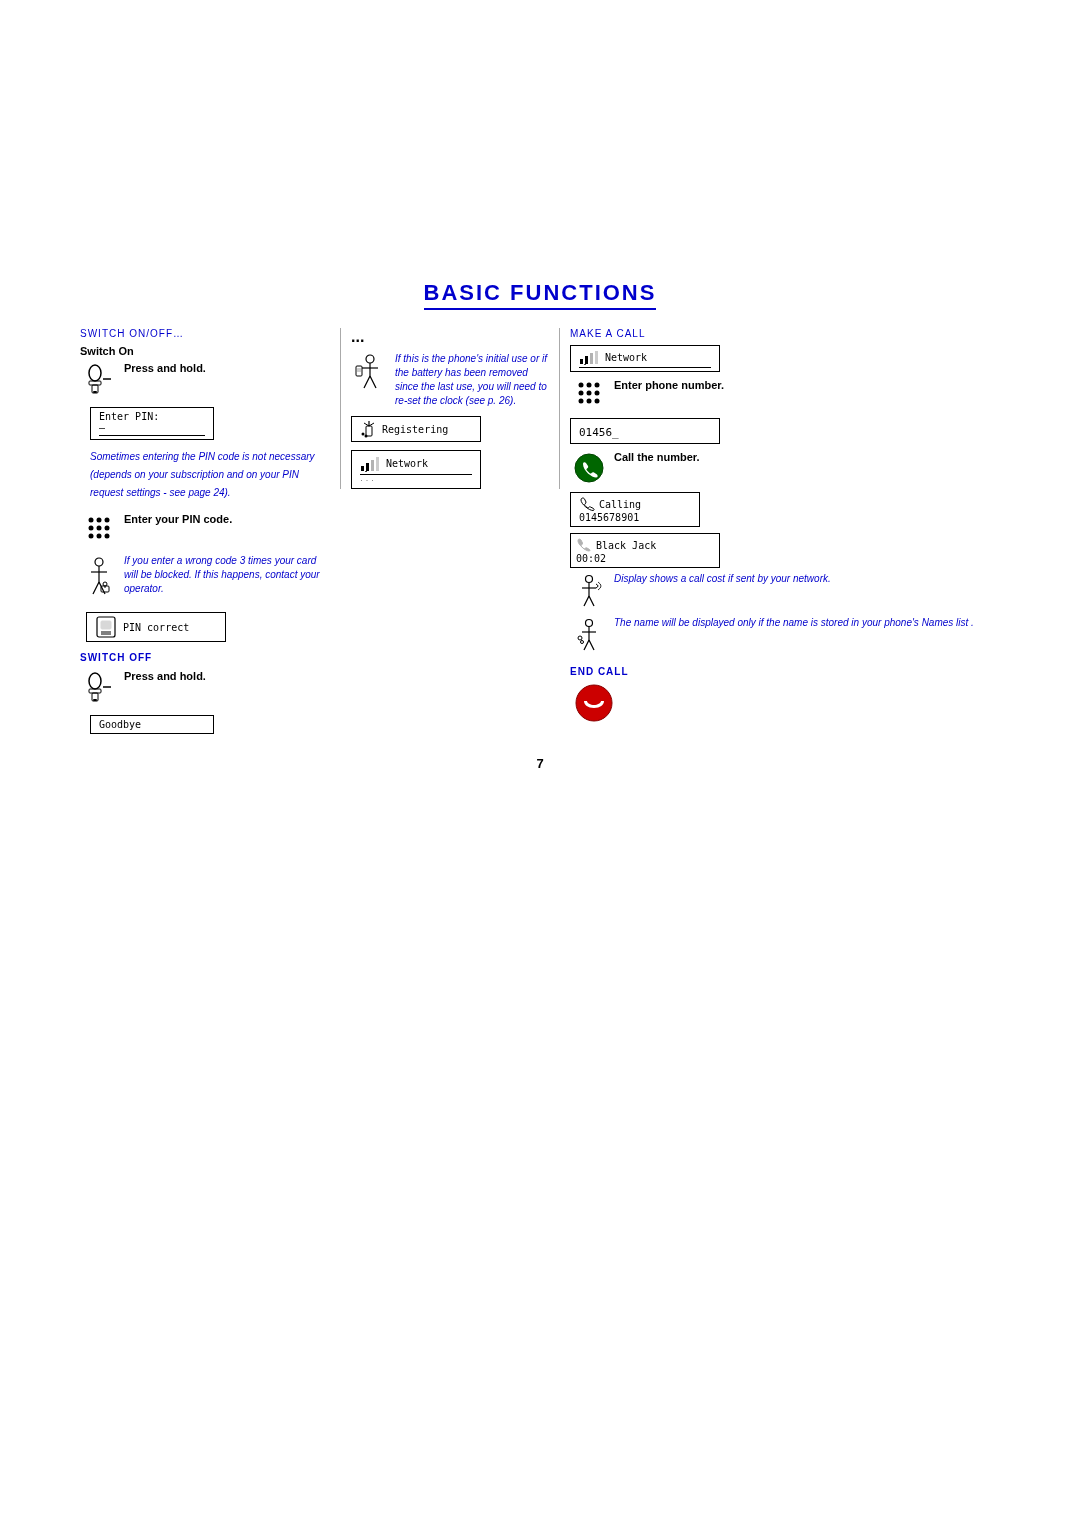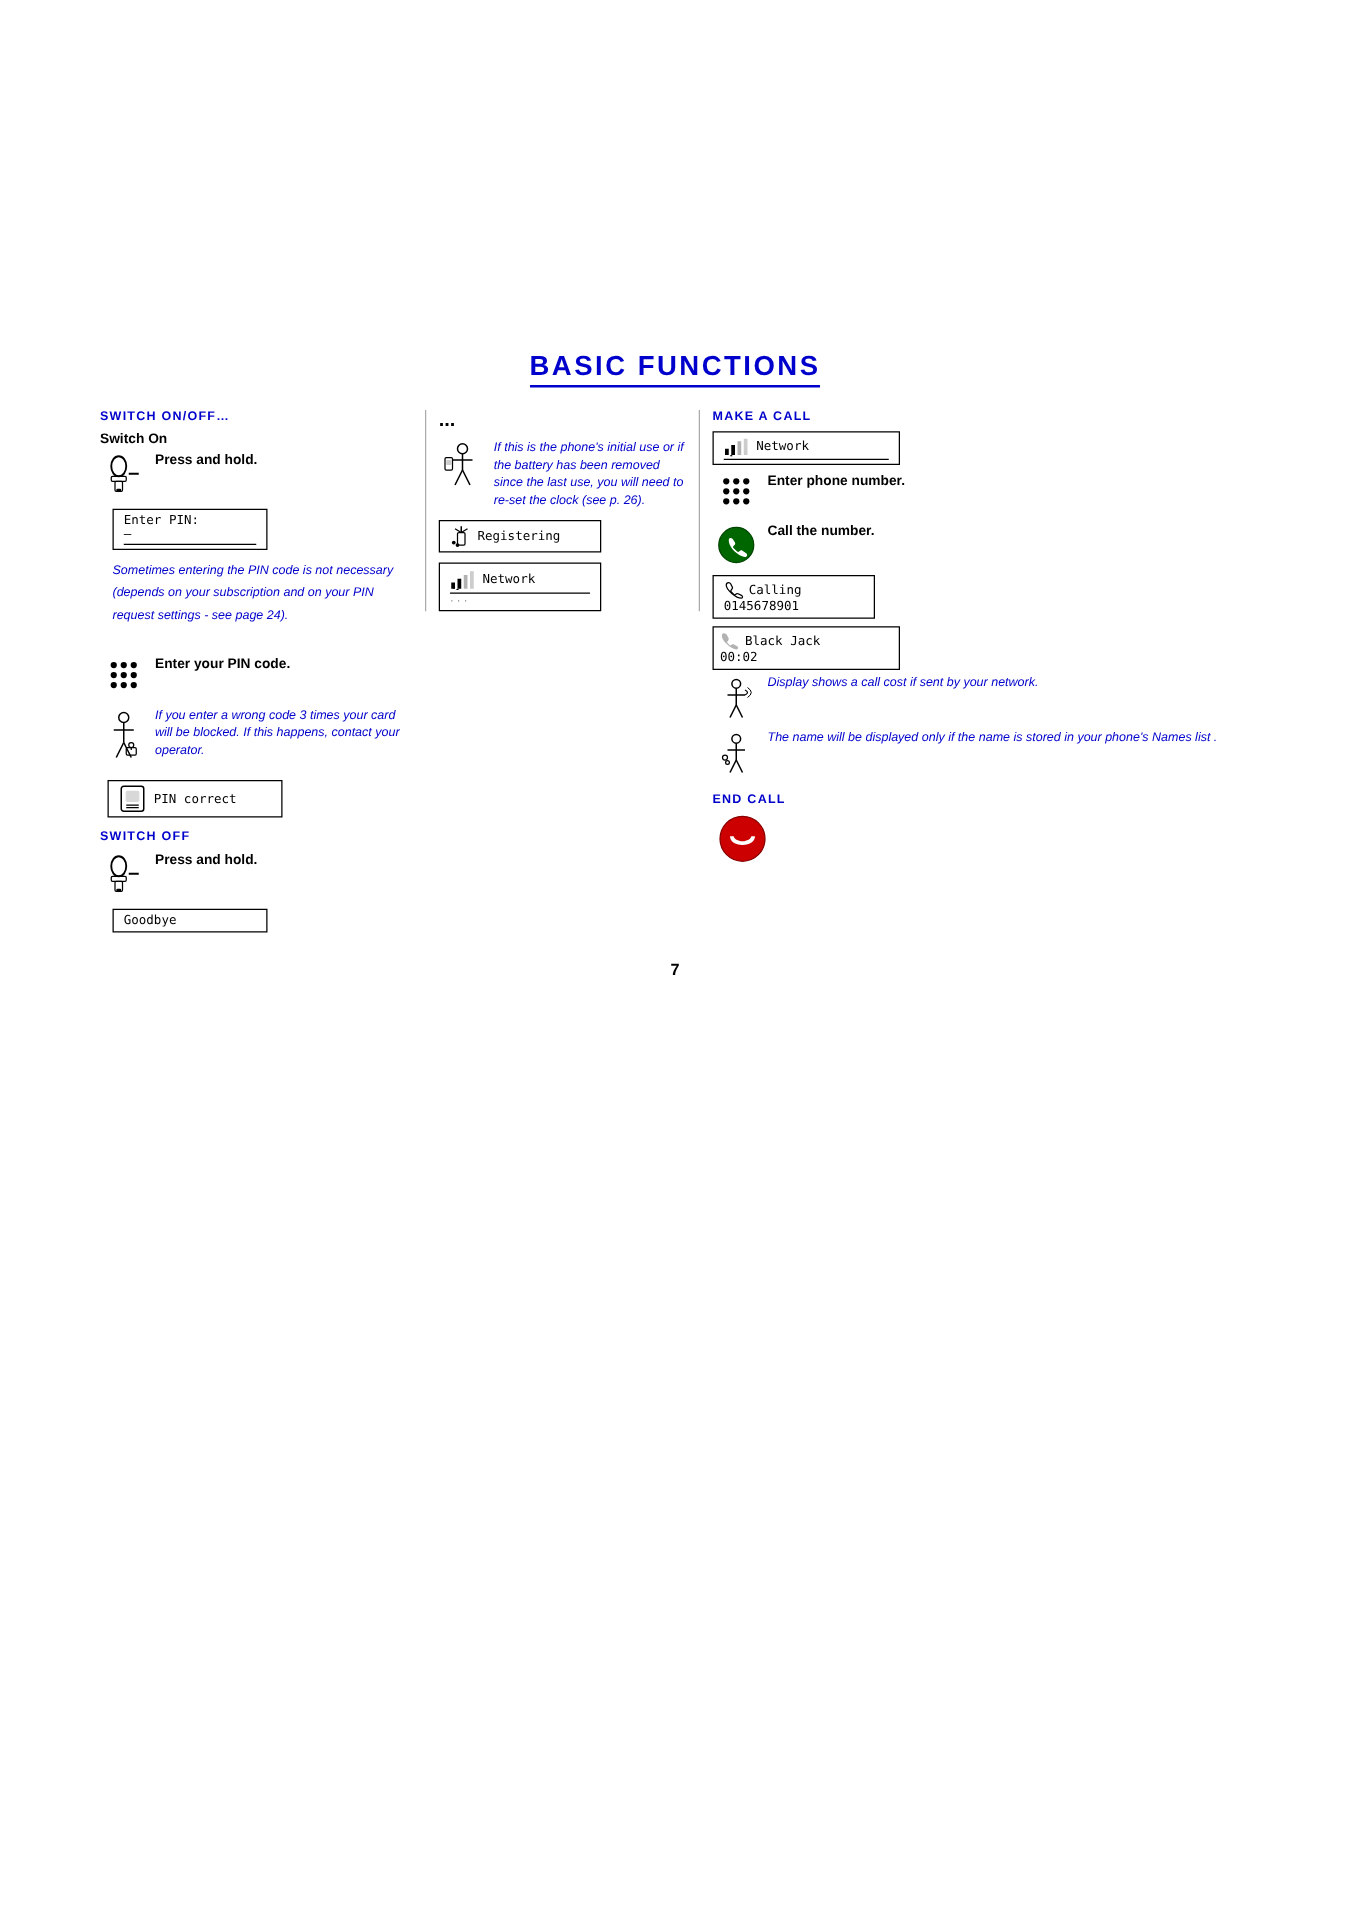--- a/index.html
+++ b/index.html
@@ -54,21 +54,21 @@
       border-right: 1px solid #aaa;
     }
     .col-right {
       flex: 1;
       padding-left: 10px;
     }
 
     
     .section-header {
       font-size: 10px;
-      font-weight: bold;
+      font-weight: normal;
       color: #0000cc;
       letter-spacing: 1px;
       margin-bottom: 6px;
       text-transform: uppercase;
     }
     .sub-header {
       font-size: 11px;
       font-weight: bold;
       color: #000;
       margin-bottom: 4px;
@@ -189,21 +189,21 @@
         <div class="step-text bold">Press and hold.</div>
       </div>
 
       <div style="margin-left:10px; margin-bottom:6px;">
         <div class="screen-box-wide">
           <div style="font-size:10px;">Enter PIN:</div>
           <div style="border-bottom:1px solid #000; min-height:14px; font-size:10px;">—</div>
         </div>
       </div>
 
-      <div style="margin-left:10px; margin-bottom:24px;">
+      <div style="margin-left:10px; margin-bottom:12px;">
         <span class="note-text">Sometimes entering the PIN code is not necessary (depends on your subscription and on your PIN request settings - see page 24).</span>
       </div>
 
       <div class="step-row">
         <div class="step-icon">
 
           <svg width="28" height="32" viewBox="0 0 28 32" xmlns="http://www.w3.org/2000/svg">
             <circle cx="6" cy="6" r="2.5" fill="#000"></circle>
             <circle cx="14" cy="6" r="2.5" fill="#000"></circle>
             <circle cx="22" cy="6" r="2.5" fill="#000"></circle>
@@ -360,20 +360,25 @@
               <circle cx="14" cy="13" r="2.5" fill="#000"></circle>
               <circle cx="22" cy="13" r="2.5" fill="#000"></circle>
               <circle cx="6" cy="21" r="2.5" fill="#000"></circle>
               <circle cx="14" cy="21" r="2.5" fill="#000"></circle>
               <circle cx="22" cy="21" r="2.5" fill="#000"></circle>
             </svg>
           </div>
           <div class="step-text bold">Enter phone number.</div>
         </div>
 
+        <div style="margin-bottom:6px;">
+          <div style="border:1.5px solid #000; background:#fff; padding:3px 8px; width:150px;">
+            <span style="font-size:11px; font-family:monospace;">01456_</span>
+          </div>
+        </div>
 
         <div class="step-row">
           <div class="step-icon">
 
             <svg width="32" height="32" viewBox="0 0 32 32" xmlns="http://www.w3.org/2000/svg">
               <circle cx="16" cy="16" r="14" fill="#006600" stroke="#004400" stroke-width="1"></circle>
               <path d="M10 12 C10 10 12 10 13 11 L15 14 C15.5 15 15 16 14 16.5 C13.5 17 13 17.5 14 18.5 L16.5 21 C17.5 22 18 21.5 18.5 21 C19 20.5 20 20 21 20.5 L24 22.5 C25 23.5 25 25.5 23 25.5 C19 25.5 10 19 10 12 Z" fill="#fff"></path>
             </svg>
           </div>
           <div class="step-text bold">Call the number.</div>

